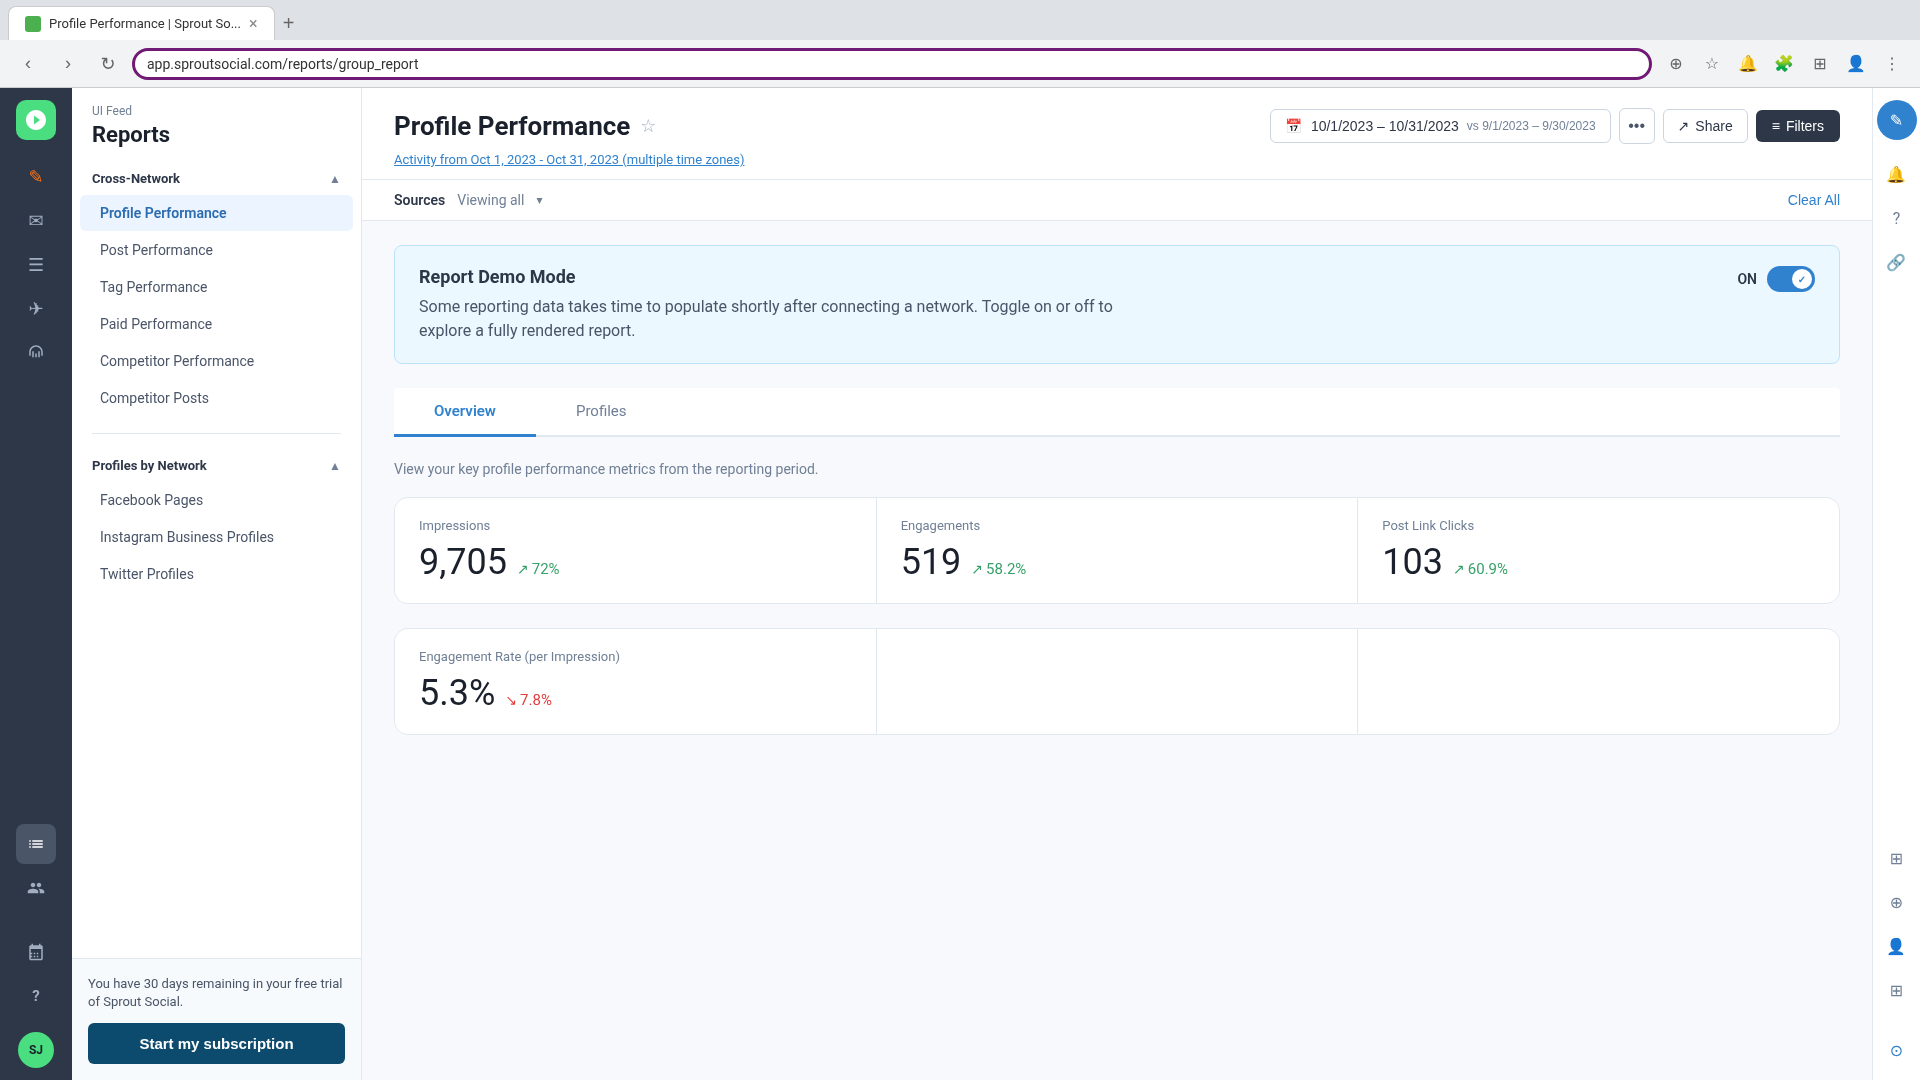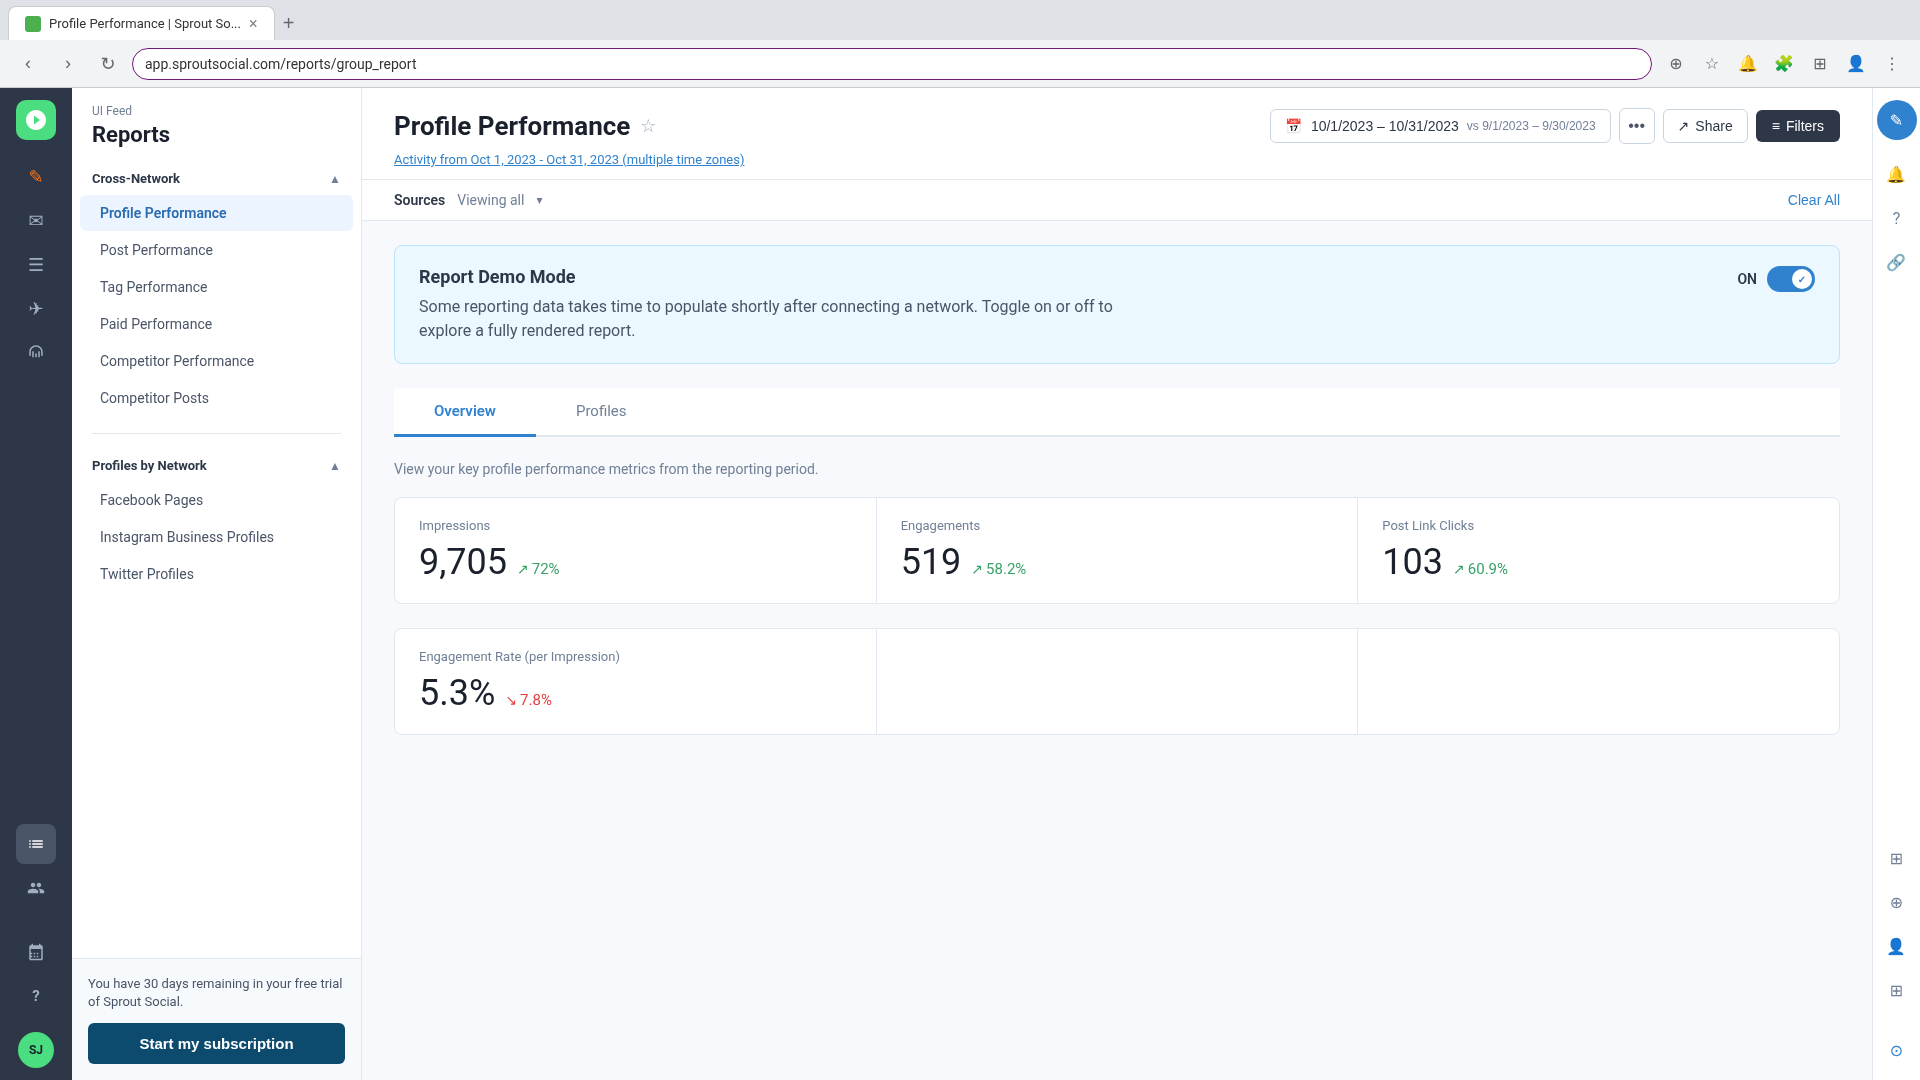--- a/index.html
+++ b/index.html
@@ -8,21 +8,21 @@
     
     .browser-chrome { background: #dee1e6; width: 1920px; height: 1080px; display: flex; flex-direction: column; }
     .browser-tab-bar { background: #dee1e6; height: 40px; display: flex; align-items: flex-end; padding: 0 8px; }
     .browser-tab { background: #fff; border-radius: 8px 8px 0 0; padding: 0 16px; height: 34px; display: flex; align-items: center; gap: 8px; min-width: 200px; font-size: 13px; color: #333; border: 1px solid #ccc; border-bottom: none; }
     .browser-tab .tab-favicon { width: 16px; height: 16px; background: #4caf50; border-radius: 3px; }
     .browser-tab .tab-close { margin-left: auto; color: #888; cursor: pointer; font-size: 16px; }
     .tab-new { background: transparent; border: none; width: 28px; height: 34px; display: flex; align-items: center; justify-content: center; font-size: 20px; color: #666; cursor: pointer; }
 
     .browser-toolbar { background: #f1f3f4; height: 48px; display: flex; align-items: center; padding: 0 12px; gap: 8px; border-bottom: 1px solid #ccc; }
     .nav-btn { background: none; border: none; width: 32px; height: 32px; display: flex; align-items: center; justify-content: center; border-radius: 50%; cursor: pointer; color: #666; font-size: 18px; }
-    .address-bar { flex: 1; background: #fff; border: 1px solid #701a75; border-radius: 20px; height: 32px; display: flex; align-items: center; padding: 0 12px; font-size: 14px; color: #333; }
+    .address-bar { flex: 1; background: #fff; border: 3px solid #701a75; border-radius: 20px; height: 32px; display: flex; align-items: center; padding: 0 12px; font-size: 14px; color: #333; }
     .toolbar-actions { display: flex; align-items: center; gap: 4px; }
     .toolbar-icon-btn { background: none; border: none; width: 32px; height: 32px; display: flex; align-items: center; justify-content: center; border-radius: 50%; cursor: pointer; color: #666; font-size: 16px; }
 
     
     .app-container { display: flex; flex: 1; background: #fff; overflow: hidden; }
 
     
     .icon-sidebar { width: 72px; background: #2d3748; display: flex; flex-direction: column; align-items: center; padding: 12px 0; gap: 4px; flex-shrink: 0; }
     .icon-sidebar-logo { width: 40px; height: 40px; background: #4ade80; border-radius: 10px; display: flex; align-items: center; justify-content: center; margin-bottom: 12px; }
     .icon-sidebar-logo svg { width: 24px; height: 24px; fill: white; }
@@ -88,21 +88,21 @@
     .toggle-check { color: #3182ce; font-size: 10px; font-weight: 700; }
 
     
     .tabs-bar { display: flex; border-bottom: 2px solid #e2e8f0; margin-bottom: 24px; background: #fff; border-radius: 4px 4px 0 0; }
     .tab-item { padding: 14px 40px; font-size: 15px; color: #718096; cursor: pointer; border-bottom: 3px solid transparent; margin-bottom: -2px; }
     .tab-item.active { color: #3182ce; border-bottom-color: #3182ce; font-weight: 600; }
 
     
     .section-title { font-size: 20px; font-weight: 700; color: #1a202c; margin-bottom: 6px; }
     .section-desc { font-size: 14px; color: #718096; margin-bottom: 20px; }
-    .metrics-grid { display: grid; grid-template-columns: 1fr 1fr 1fr; gap: 1px; background: #e2e8f0; border: 1px solid #e2e8f0; border-radius: 8px; overflow: hidden; margin-bottom: 24px; }
+    .metrics-grid { display: grid; grid-template-columns: 1fr 1fr 1fr; gap: 1px; background: #e2e8f0; border: 1px solid #e2e8f0; border-radius: 14px; overflow: hidden; margin-bottom: 24px; }
     .metric-card { background: #fff; padding: 20px 24px; }
     .metric-label { font-size: 13px; color: #718096; margin-bottom: 8px; }
     .metric-value-row { display: flex; align-items: baseline; gap: 10px; }
     .metric-value { font-size: 36px; font-weight: 400; color: #1a202c; }
     .metric-change { font-size: 15px; display: flex; align-items: center; gap: 3px; }
     .metric-change.up { color: #38a169; }
     .metric-change.down { color: #e53e3e; }
     .arrow-up { font-size: 14px; }
     .arrow-down { font-size: 14px; }
 

